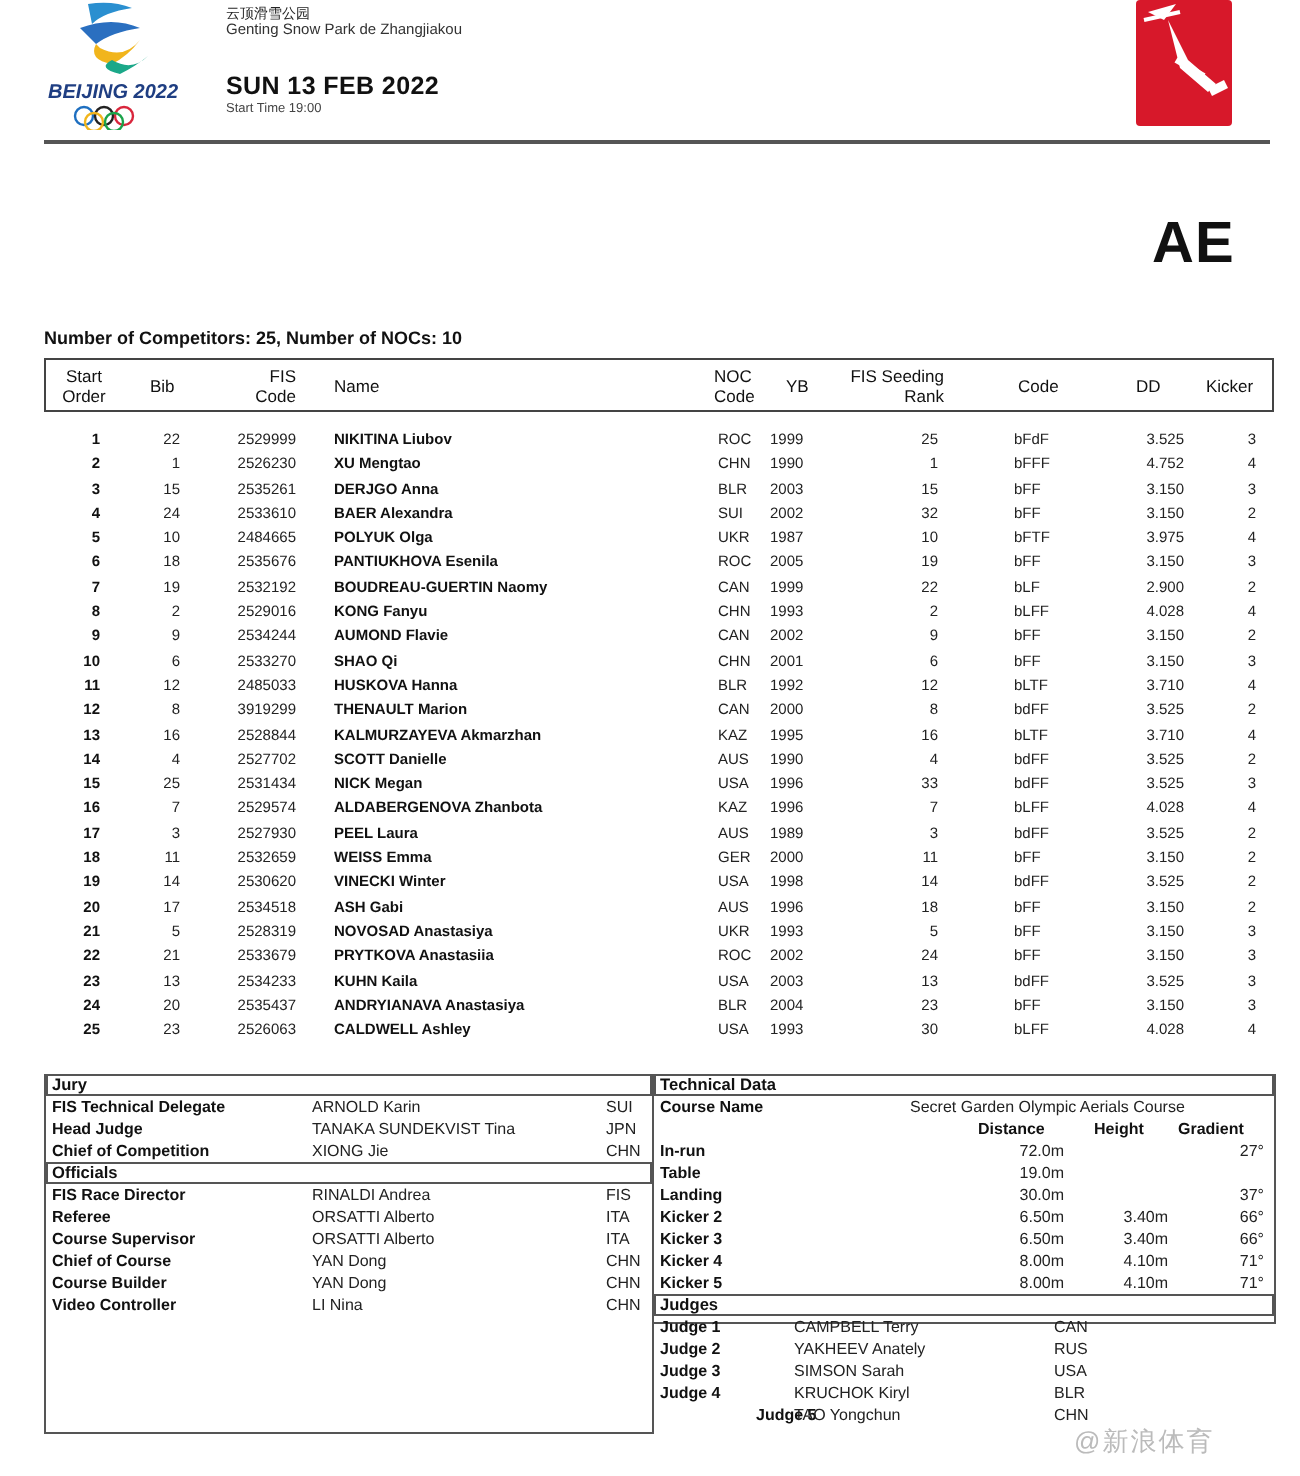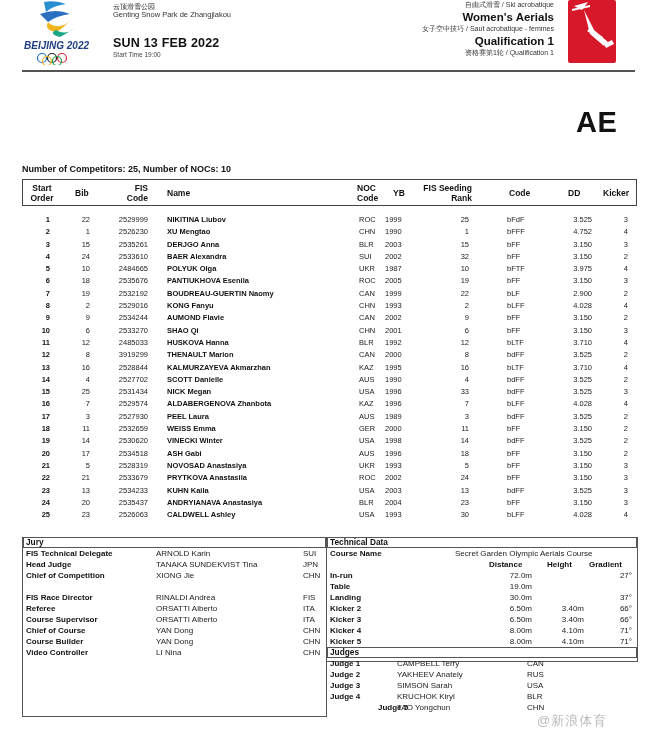--- a/index.html
+++ b/index.html
@@ -24,21 +24,21 @@
 
   .title-block { position: absolute; left: 0; top: 74px; width: 650px; text-align: center; }
   .title-main { font-size: 13px; font-weight: bold; line-height: 15px; }
   .title-sub { font-size: 10px; color: #222; line-height: 13px; }
   .ae-code { position: absolute; left: 576px; top: 106px; font-size: 29px; font-weight: bold; letter-spacing: 0.5px; }
 
   .comp-count { position: absolute; left: 22px; top: 164px; font-size: 9px; font-weight: bold; }
 
   .start-table { position: absolute; left: 22px; top: 179px; width: 615px; }
   .th-row { position: relative; height: 27px; border: 1.3px solid #444; background: #fff; }
-  .th { position: absolute; top: 3px; font-size: 8.5px; font-weight: bold; line-height: 10px; color: #111; }
+  .th { position: absolute; top: 3px; font-size: 8.5px; font-weight: normal; line-height: 10px; color: #111; }
   .tbody { position: relative; top: 8px; }
   .tr { position: relative; height: 12.3px; font-size: 7.5px; line-height: 12px; color: #222; }
   .tr span { position: absolute; top: 0; white-space: nowrap; }
   .c-order { left: 0; width: 28px; text-align: right; font-weight: bold; color: #111; }
   .c-bib { left: 40px; width: 28px; text-align: right; }
   .c-fis { left: 72px; width: 54px; text-align: right; }
   .c-name { left: 145px; font-weight: bold; color: #111; }
   .c-noc { left: 337px; }
   .c-yb { left: 363px; }
   .c-rank { left: 415px; width: 32px; text-align: right; }
@@ -71,27 +71,20 @@
       <circle cx="40" cy="58" r="4.5" fill="none" stroke="#d9263c" stroke-width="1.2"></circle>
       <circle cx="25" cy="61" r="4.5" fill="none" stroke="#f1b51c" stroke-width="1.2"></circle>
       <circle cx="35" cy="61" r="4.5" fill="none" stroke="#1ba34a" stroke-width="1.2"></circle>
     </svg>
   </div>
   <div class="venue-cn">云顶滑雪公园</div>
   <div class="venue-en">Genting Snow Park de Zhangjiakou</div>
   <div class="date">SUN 13 FEB 2022</div>
   <div class="start-time">Start Time 19:00</div>
 
-  <div class="disc-box">
-    <div class="disc-sub">自由式滑雪 / Ski acrobatique</div>
-    <div class="disc-title">Women's Aerials</div>
-    <div class="disc-sub">女子空中技巧 / Saut acrobatique - femmes</div>
-    <div class="phase-title">Qualification 1</div>
-    <div class="disc-sub">资格赛第1轮 / Qualification 1</div>
-  </div>
 
   <div class="picto">
     <svg width="48" height="63" viewBox="0 0 48 63">
       <path d="M6 6 L20 2 L14 10 Z" fill="#fff"></path>
       <path d="M4 10 L22 6" stroke="#fff" stroke-width="2"></path>
       <path d="M16 10 L26 30 L40 42 L36 46 L22 34 Z" fill="#fff"></path>
       <path d="M20 30 L34 38" stroke="#fff" stroke-width="3"></path>
       <path d="M36 44 L44 40 L46 44 L38 48 Z" fill="#fff"></path>
     </svg>
   </div>
@@ -439,20 +432,21 @@
       <div class="row8 lbl" style="left: 3px; top: 11px;">FIS Technical Delegate</div>
       <div class="row8 val" style="left: 133px; top: 11px;">ARNOLD Karin</div>
       <div class="row8 val" style="left: 280px; top: 11px;">SUI</div>
       <div class="row8 lbl" style="left: 3px; top: 22px;">Head Judge</div>
       <div class="row8 val" style="left: 133px; top: 22px;">TANAKA SUNDEKVIST Tina</div>
       <div class="row8 val" style="left: 280px; top: 22px;">JPN</div>
       <div class="row8 lbl" style="left: 3px; top: 33px;">Chief of Competition</div>
       <div class="row8 val" style="left: 133px; top: 33px;">XIONG Jie</div>
       <div class="row8 val" style="left: 280px; top: 33px;">CHN</div>
     </div>
+  <div class="sec-head" style="top:44px;">Officials</div>
   <div id="officials-rows">
       <div class="row8 lbl" style="left: 3px; top: 55px;">FIS Race Director</div>
       <div class="row8 val" style="left: 133px; top: 55px;">RINALDI Andrea</div>
       <div class="row8 val" style="left: 280px; top: 55px;">FIS</div>
       <div class="row8 lbl" style="left: 3px; top: 66px;">Referee</div>
       <div class="row8 val" style="left: 133px; top: 66px;">ORSATTI Alberto</div>
       <div class="row8 val" style="left: 280px; top: 66px;">ITA</div>
       <div class="row8 lbl" style="left: 3px; top: 77px;">Course Supervisor</div>
       <div class="row8 val" style="left: 133px; top: 77px;">ORSATTI Alberto</div>
       <div class="row8 val" style="left: 280px; top: 77px;">ITA</div>

